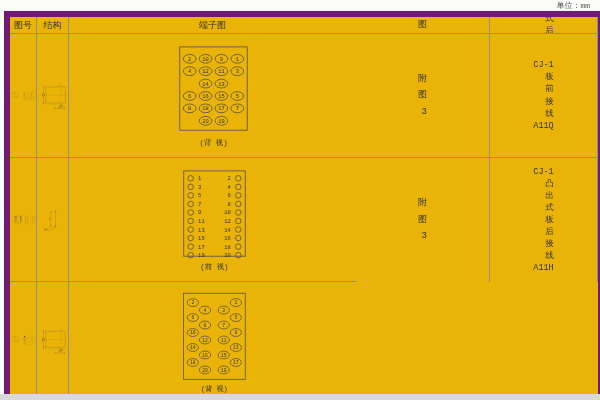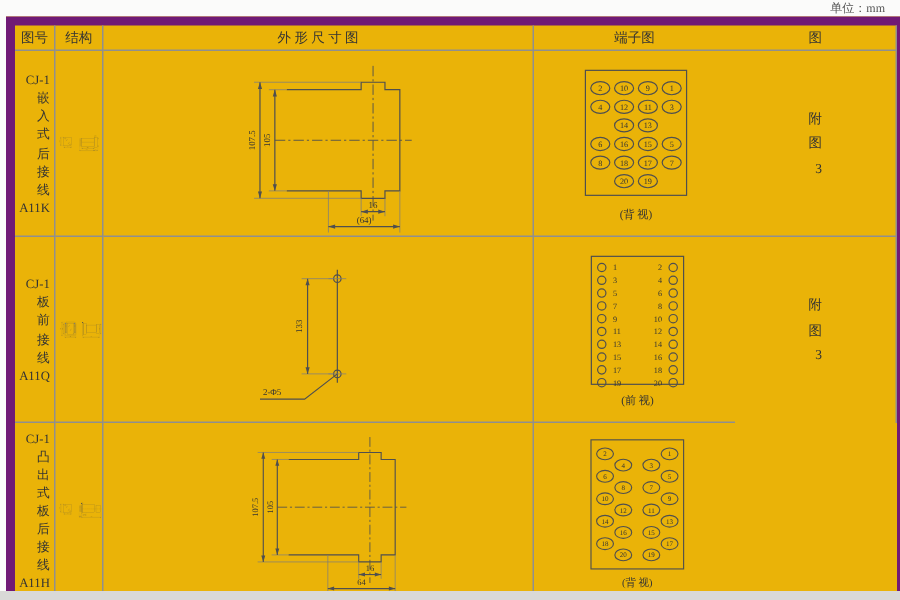--- a/index.html
+++ b/index.html
@@ -1,17 +1,17 @@
 <!DOCTYPE html>
 <html><head>
 <meta charset="utf-8">
 <style>
   html,body{margin:0;padding:0;background:#e8e8e6;}
   .screen{position:relative;width:600px;height:400px;background:#fbfbfa;
-    font-family:Liberation Serif, serif;color:#333;overflow:hidden;}
+    font-family:Liberation Mono, monospace;color:#333;overflow:hidden;}
   .unit{position:absolute;top:0px;right:10px;font-size:8px;color:#555;}
   .tbl{position:absolute;left:4px;top:11px;width:588px;height:381px;
     display:grid;grid-template-columns:27px 32px 287px 134px 1fr;
     grid-template-rows:17px 124px 124px 1fr;border:6px solid #701a75;background:#eab308;}
   .c{border-right:1px solid #8f8f8f;border-bottom:1px solid #8f8f8f;
     display:flex;align-items:center;justify-content:center;position:relative;overflow:hidden;}
   .c.last{border-right:none;}
   .c.bot{border-bottom:none;}
   .hdr{font-size:9px;white-space:nowrap;}
   .vtext{white-space:pre-line;text-align:right;font-size:8.5px;line-height:1.42;}
@@ -31,21 +31,20 @@
 </head>
 <body>
 
 <div class="screen">
   <div class="unit">单位：mm</div>
 
   <div class="tbl">
 
     <div class="c hdr">图号</div>
     <div class="c hdr">结构</div>
-    <div class="c hdr">外  形  尺  寸  图</div>
     <div class="c hdr last">端子图</div>
 
     <div class="c">
       <div class="vtext fig">附
 图
 3</div>
     </div>
     <div class="c">
       <div class="vtext">CJ-1
 嵌

